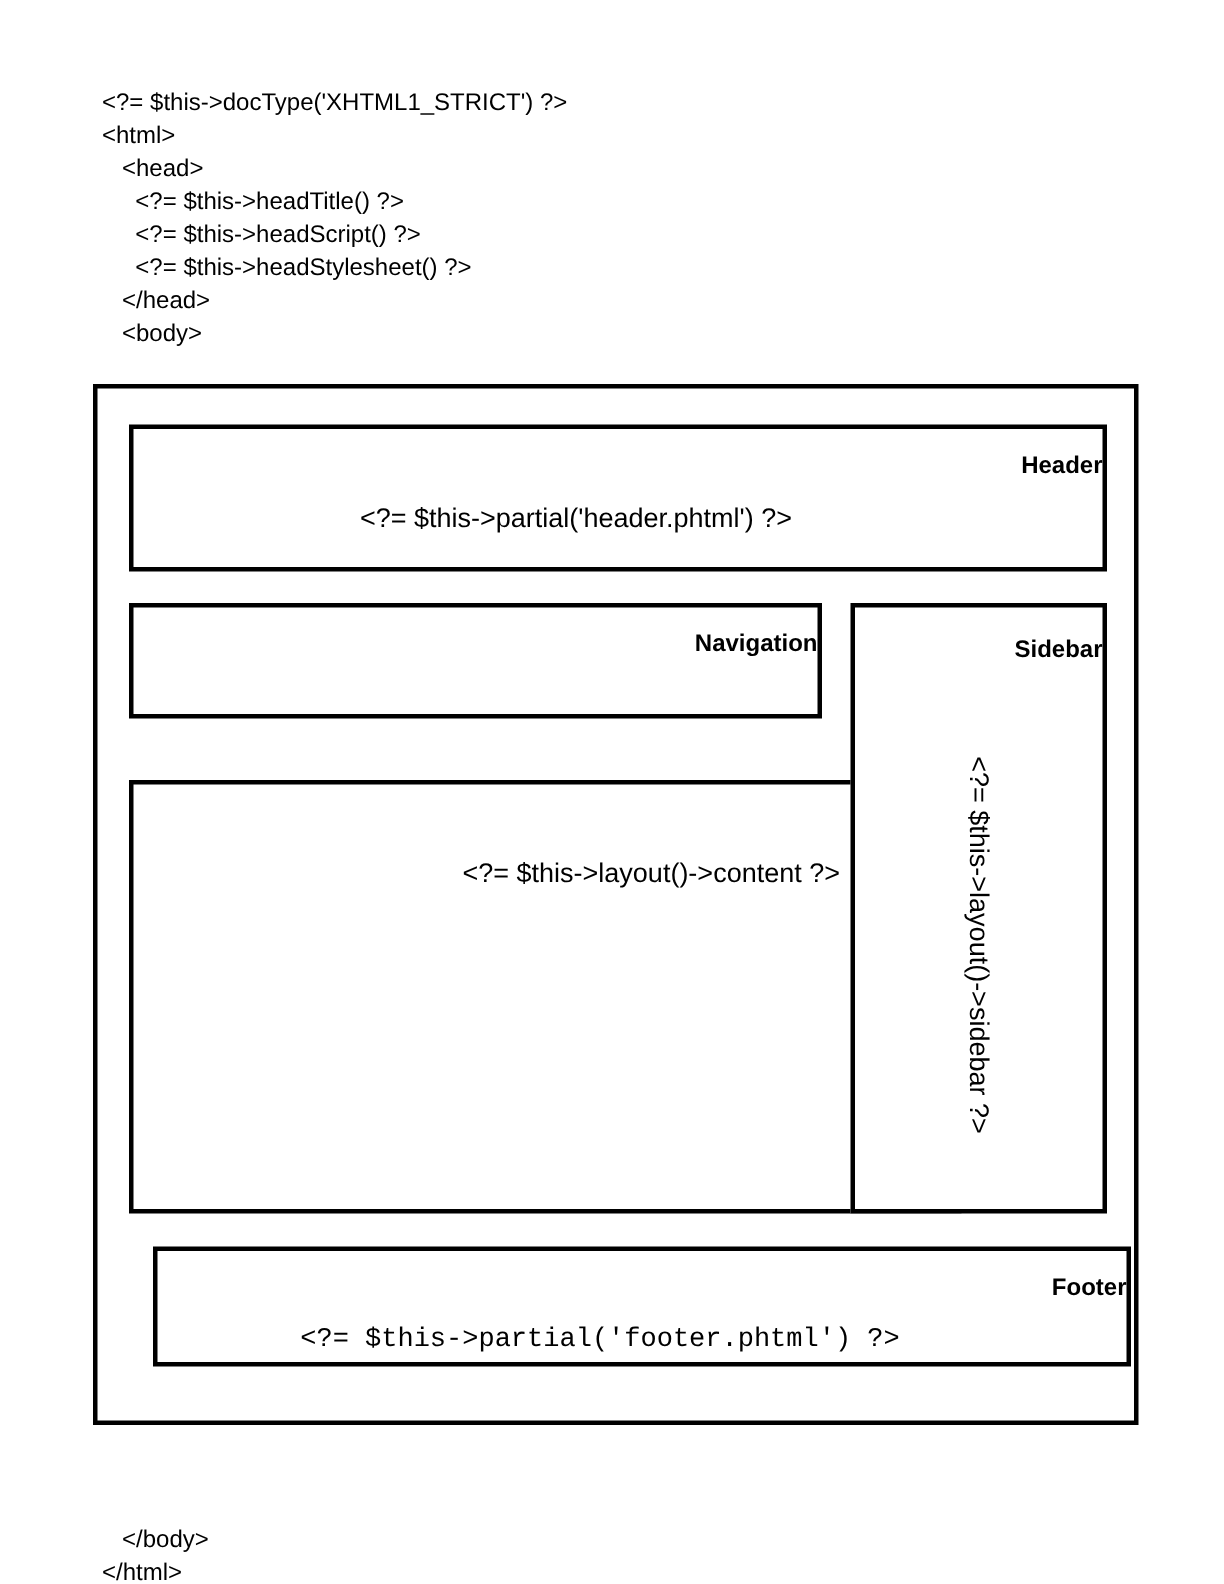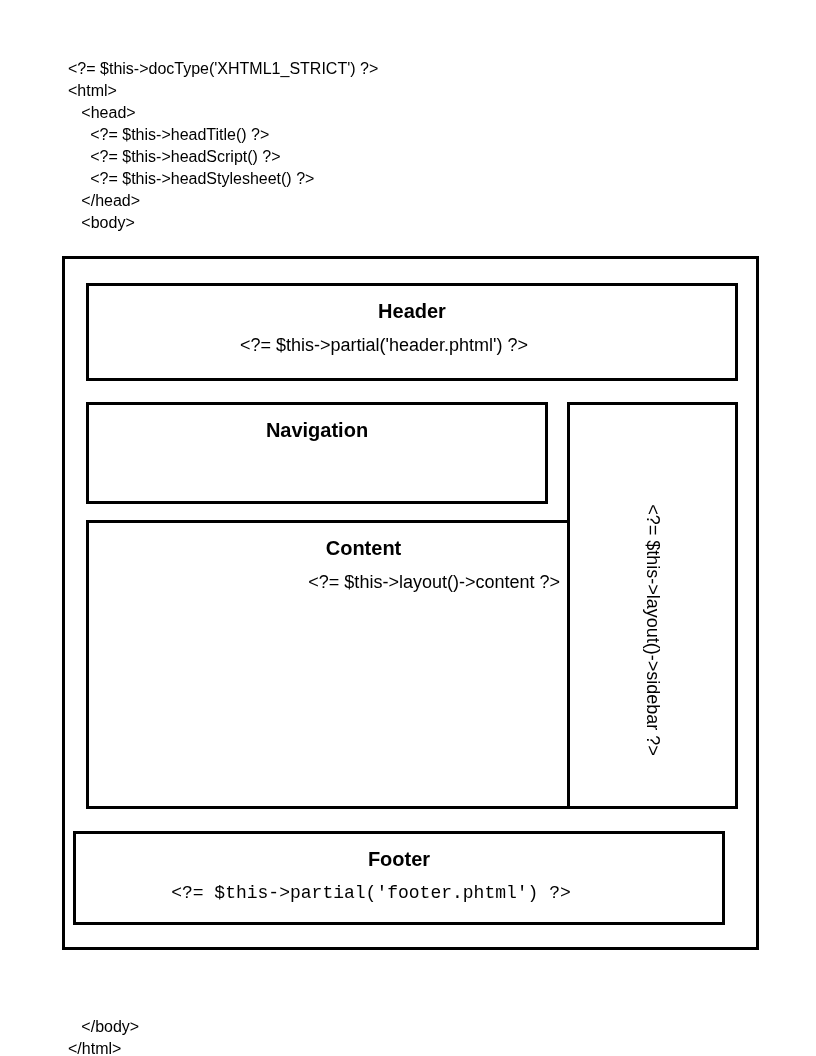--- a/index.html
+++ b/index.html
@@ -41,23 +41,23 @@
   }
 
   
   .region {
     position: absolute;
     border: 3px solid #000;
     box-sizing: border-box;
     background: #fff;
   }
   .region-title {
-    text-align: center;
+    text-align: right;
     font-weight: bold;
-    font-size: 20px;
+    font-size: 16px;
     line-height: 24px;
     margin-top: 13px;
   }
   
   .region-code {
     font-size: 18px;
     line-height: 22px;
     white-space: pre;
     text-align: center;
     margin-top: 11px;
@@ -67,21 +67,21 @@
 
   
   #region-header {
     left: 21px;  top: 24px;
     width: 652px; height: 98px;
   }
 
   
   #region-navigation {
     left: 21px;  top: 143px;
-    width: 462px; height: 102px;
+    width: 462px; height: 77px;
   }
   #region-navigation .region-code { padding-right: 94px; }
 
   
   #region-content {
     left: 21px;  top: 261px;
     width: 555px; height: 289px;
   }
   #region-content .region-code { padding-right: 78px; text-align: right; }
 
@@ -103,22 +103,22 @@
   .sidebar-rotated {
     font-size: 18px;
     white-space: pre;
     transform: rotate(90deg);
     transform-origin: center center;
     line-height: 20px;
   }
 
   
   #region-footer {
-    left: 8px;  top: 572px;
-    width: 652px; height: 94px;
+    left: 37px;  top: 572px;
+    width: 652px; height: 80px;
   }
   #region-footer .region-code { padding-right: 96px; font-family: Liberation Mono, monospace; }
 </style>
 </head>
 <body>
 
 <div id="code-top" class="code-block">&lt;?= $this-&gt;docType('XHTML1_STRICT') ?&gt;
 &lt;html&gt;
    &lt;head&gt;
      &lt;?= $this-&gt;headTitle() ?&gt;
@@ -137,20 +137,21 @@
   <div class="region" id="region-navigation">
     <div class="region-title">Navigation</div>
   </div>
 
   <div class="region" id="region-content">
     <div class="region-title">Content</div>
     <div class="region-code">&lt;?= $this-&gt;layout()-&gt;content ?&gt;</div>
   </div>
 
   <div class="region" id="region-sidebar">
+    <div class="region-title">Sidebar</div>
     <div class="sidebar-rotated-wrap">
       <div class="sidebar-rotated">&lt;?= $this-&gt;layout()-&gt;sidebar ?&gt;</div>
     </div>
   </div>
 
   <div class="region" id="region-footer">
     <div class="region-title">Footer</div>
     <div class="region-code">&lt;?= $this-&gt;partial('footer.phtml') ?&gt;</div>
   </div>
 

